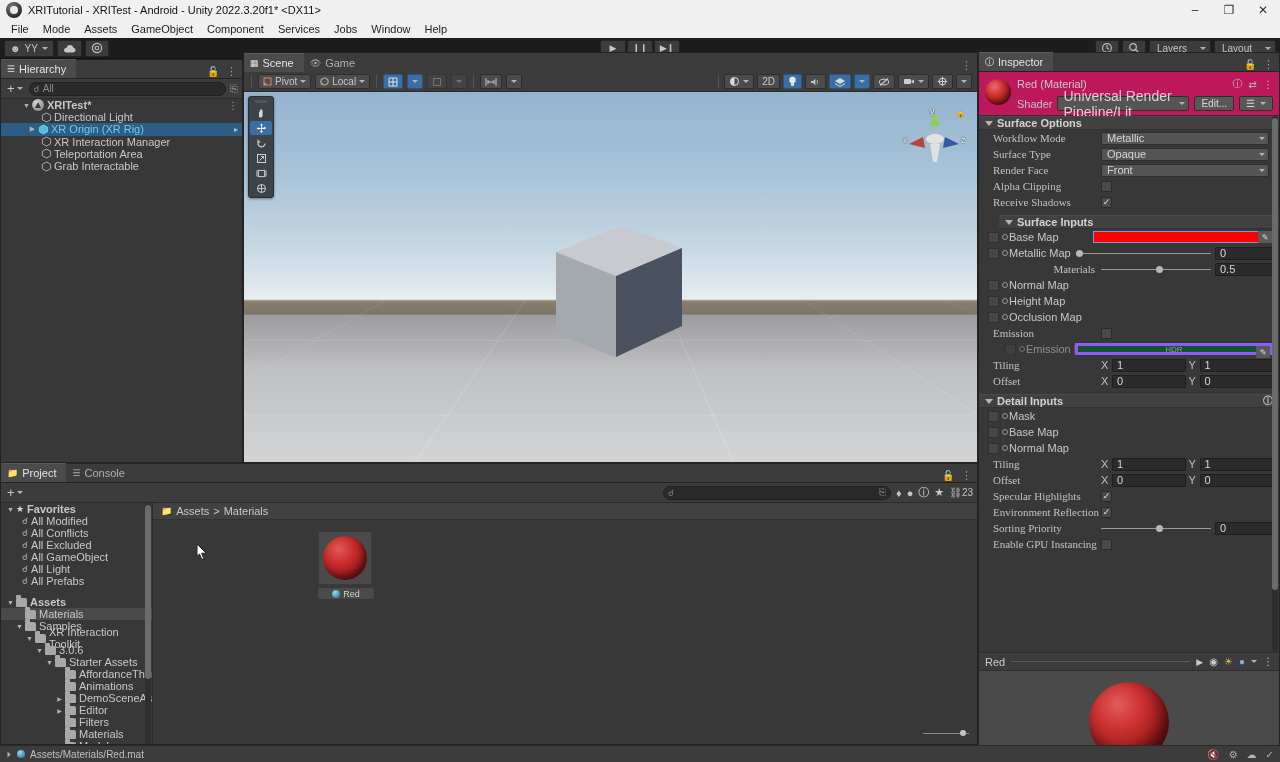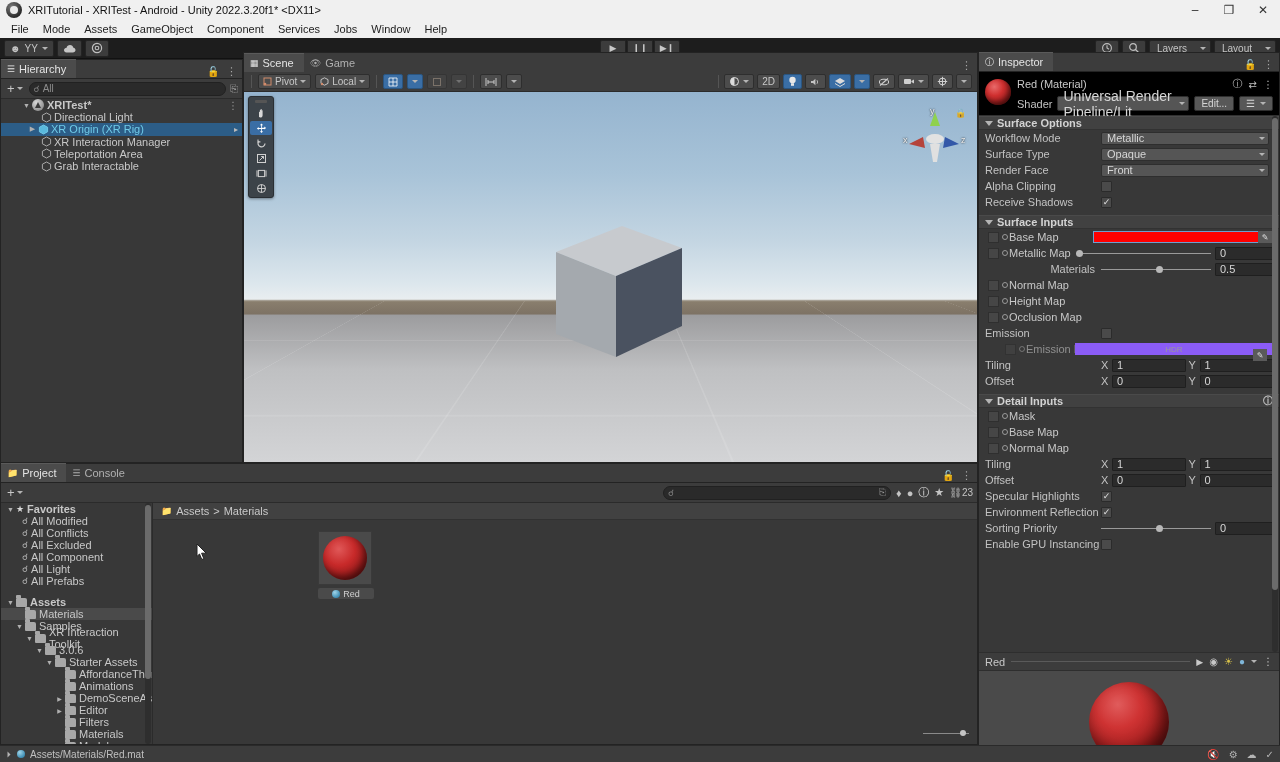--- a/index.html
+++ b/index.html
@@ -202,21 +202,21 @@
   }
   .mat-dot{
     width:8px;height:8px;border-radius:50%;
     background:radial-gradient(circle at 35% 30%,#9fd4e8,#3f8fb5 70%);
   }
   .cursor-arrow{ position:absolute; left:196px; top:543px; z-index:60; pointer-events:none;}
 
   
   #inspector{ left:978px; top:52px; width:302px; height:693px; background:#383838; border:1px solid #232323;}
   .insp-head{
-    display:flex;align-items:flex-start;gap:6px;padding:5px 6px 4px 6px;background:#000000;
+    display:flex;align-items:flex-start;gap:6px;padding:5px 6px 4px 6px;background:#be185d;
     border-bottom:1px solid #303030;
   }
   .insp-preview-sphere{
     width:26px;height:26px;border-radius:50%;flex:0 0 26px; margin-top:2px;
     background:radial-gradient(circle at 36% 30%, #e86a6a 0%, #d03030 36%, #931a1a 76%, #5d0f0f 100%);
     box-shadow:inset -2px -3px 5px rgba(0,0,0,.5);
   }
   .insp-name{ font-size:11px;color:#c8c8c8; }
   .shader-row{ display:flex;align-items:center;gap:5px;margin-top:5px;}
   .lbl{ font-size:11px;color:#c2c2c2; }
@@ -230,33 +230,33 @@
     display:flex;align-items:center;justify-content:center;padding:0 6px;font-size:10px;color:#d6d6d6;
   }
   .insp-body{ height:calc(100% - 155px); overflow:hidden; position:relative;}
   .sect-head{
     height:14px;background:#414141;display:flex;align-items:center;gap:4px;
     padding:0 6px;font-size:11px;font-weight:bold;color:#d2d2d2;
     border-top:1px solid #4a4a4a;border-bottom:1px solid #323232;
   }
   .tri{ width:0;height:0;border-left:4px solid transparent;border-right:4px solid transparent;border-top:5px solid #b4b4b4; }
   .prow{ height:16px; display:flex;align-items:center; padding:0 6px 0 0; font-size:11px; }
-  .plabel{ width:122px; text-align:left; padding-left:6px; color:#c2c2c2; white-space:nowrap; overflow:hidden;}
+  .plabel{ width:122px; text-align:left; padding-left:14px; color:#c2c2c2; white-space:nowrap; overflow:hidden;font-family:Liberation Serif, serif;}
   .plabel.rt{ text-align:right; padding-right:6px; width:122px;}
   .chk{ width:11px;height:11px;background:#4a4a4a;border:1px solid #2b2b2b;border-radius:1px;
         display:flex;align-items:center;justify-content:center;font-size:9px;color:#e0e0e0;flex:0 0 11px;}
   .texslot{width:11px;height:11px;background:#464646;border:1px solid #2f2f2f;flex:0 0 11px;margin-right:3px;}
   .ring{width:6px;height:6px;border:1px solid #9a9a9a;border-radius:50%;display:inline-block;margin-right:1px;flex:0 0 6px;}
   .colorbar{
     flex:1;height:12px;background:#ff0000;border:1px solid #6d9fd0;
     display:flex;align-items:center;justify-content:flex-end;
   }
   .eyedrop{width:14px;height:12px;background:#5a5a5a;display:flex;align-items:center;justify-content:center;font-size:8px;color:#ddd;}
   .hdrbar{
-    flex:1;height:12px;background:#4c1d95;border:6px solid #8b5cf6;
+    flex:1;height:12px;background:#14532d;border:3px solid #8b5cf6;
     display:flex;align-items:center;justify-content:center;font-size:8px;color:#9a9a9a;position:relative;
   }
   .slider{ flex:1;height:12px;display:flex;align-items:center;position:relative;margin-right:4px;}
   .slider .track{position:absolute;left:0;right:0;height:1px;background:#9a9a9a;}
   .slider .knob{position:absolute;width:7px;height:7px;border-radius:50%;background:#b8b8b8;}
   .numf{
     width:58px;height:13px;background:#2b2b2b;border:1px solid #1f1f1f;border-radius:1px;
     display:flex;align-items:center;padding-left:4px;font-size:11px;color:#d6d6d6;
   }
   .xyrow{ display:flex;align-items:center;gap:3px;flex:1; }
@@ -679,21 +679,21 @@
         <div class="trow" style="padding-left:21px;">
           <span class="mag-ico">☌</span>
           <span>All Conflicts</span>
         </div>
         <div class="trow" style="padding-left:21px;">
           <span class="mag-ico">☌</span>
           <span>All Excluded</span>
         </div>
         <div class="trow" style="padding-left:21px;">
           <span class="mag-ico">☌</span>
-          <span>All Component</span>
+          <span>All GameObject</span>
         </div>
         <div class="trow" style="padding-left:21px;">
           <span class="mag-ico">☌</span>
           <span>All Light</span>
         </div>
         <div class="trow" style="padding-left:21px;">
           <span class="mag-ico">☌</span>
           <span>All Prefabs</span>
         </div>
 
@@ -860,21 +860,21 @@
       </div>
       <div class="prow">
         <span class="plabel">Alpha Clipping</span>
         <div class="chk"></div>
       </div>
       <div class="prow">
         <span class="plabel">Receive Shadows</span>
         <div class="chk">✓</div>
       </div>
 
-      <div class="sect-head" style="margin-top:5px;">
+      <div class="sect-head" style="margin-top:5px;margin-left:20px;">
         <span class="tri"></span>
         <span>Surface Inputs</span>
       </div>
       <div class="prow">
         <span class="texslot" style="margin-left:9px;"></span>
         <span class="ring"></span>
         <span style="width:84px;">Base Map</span>
         <div class="colorbar">
           <div class="eyedrop">✎</div>
         </div>

